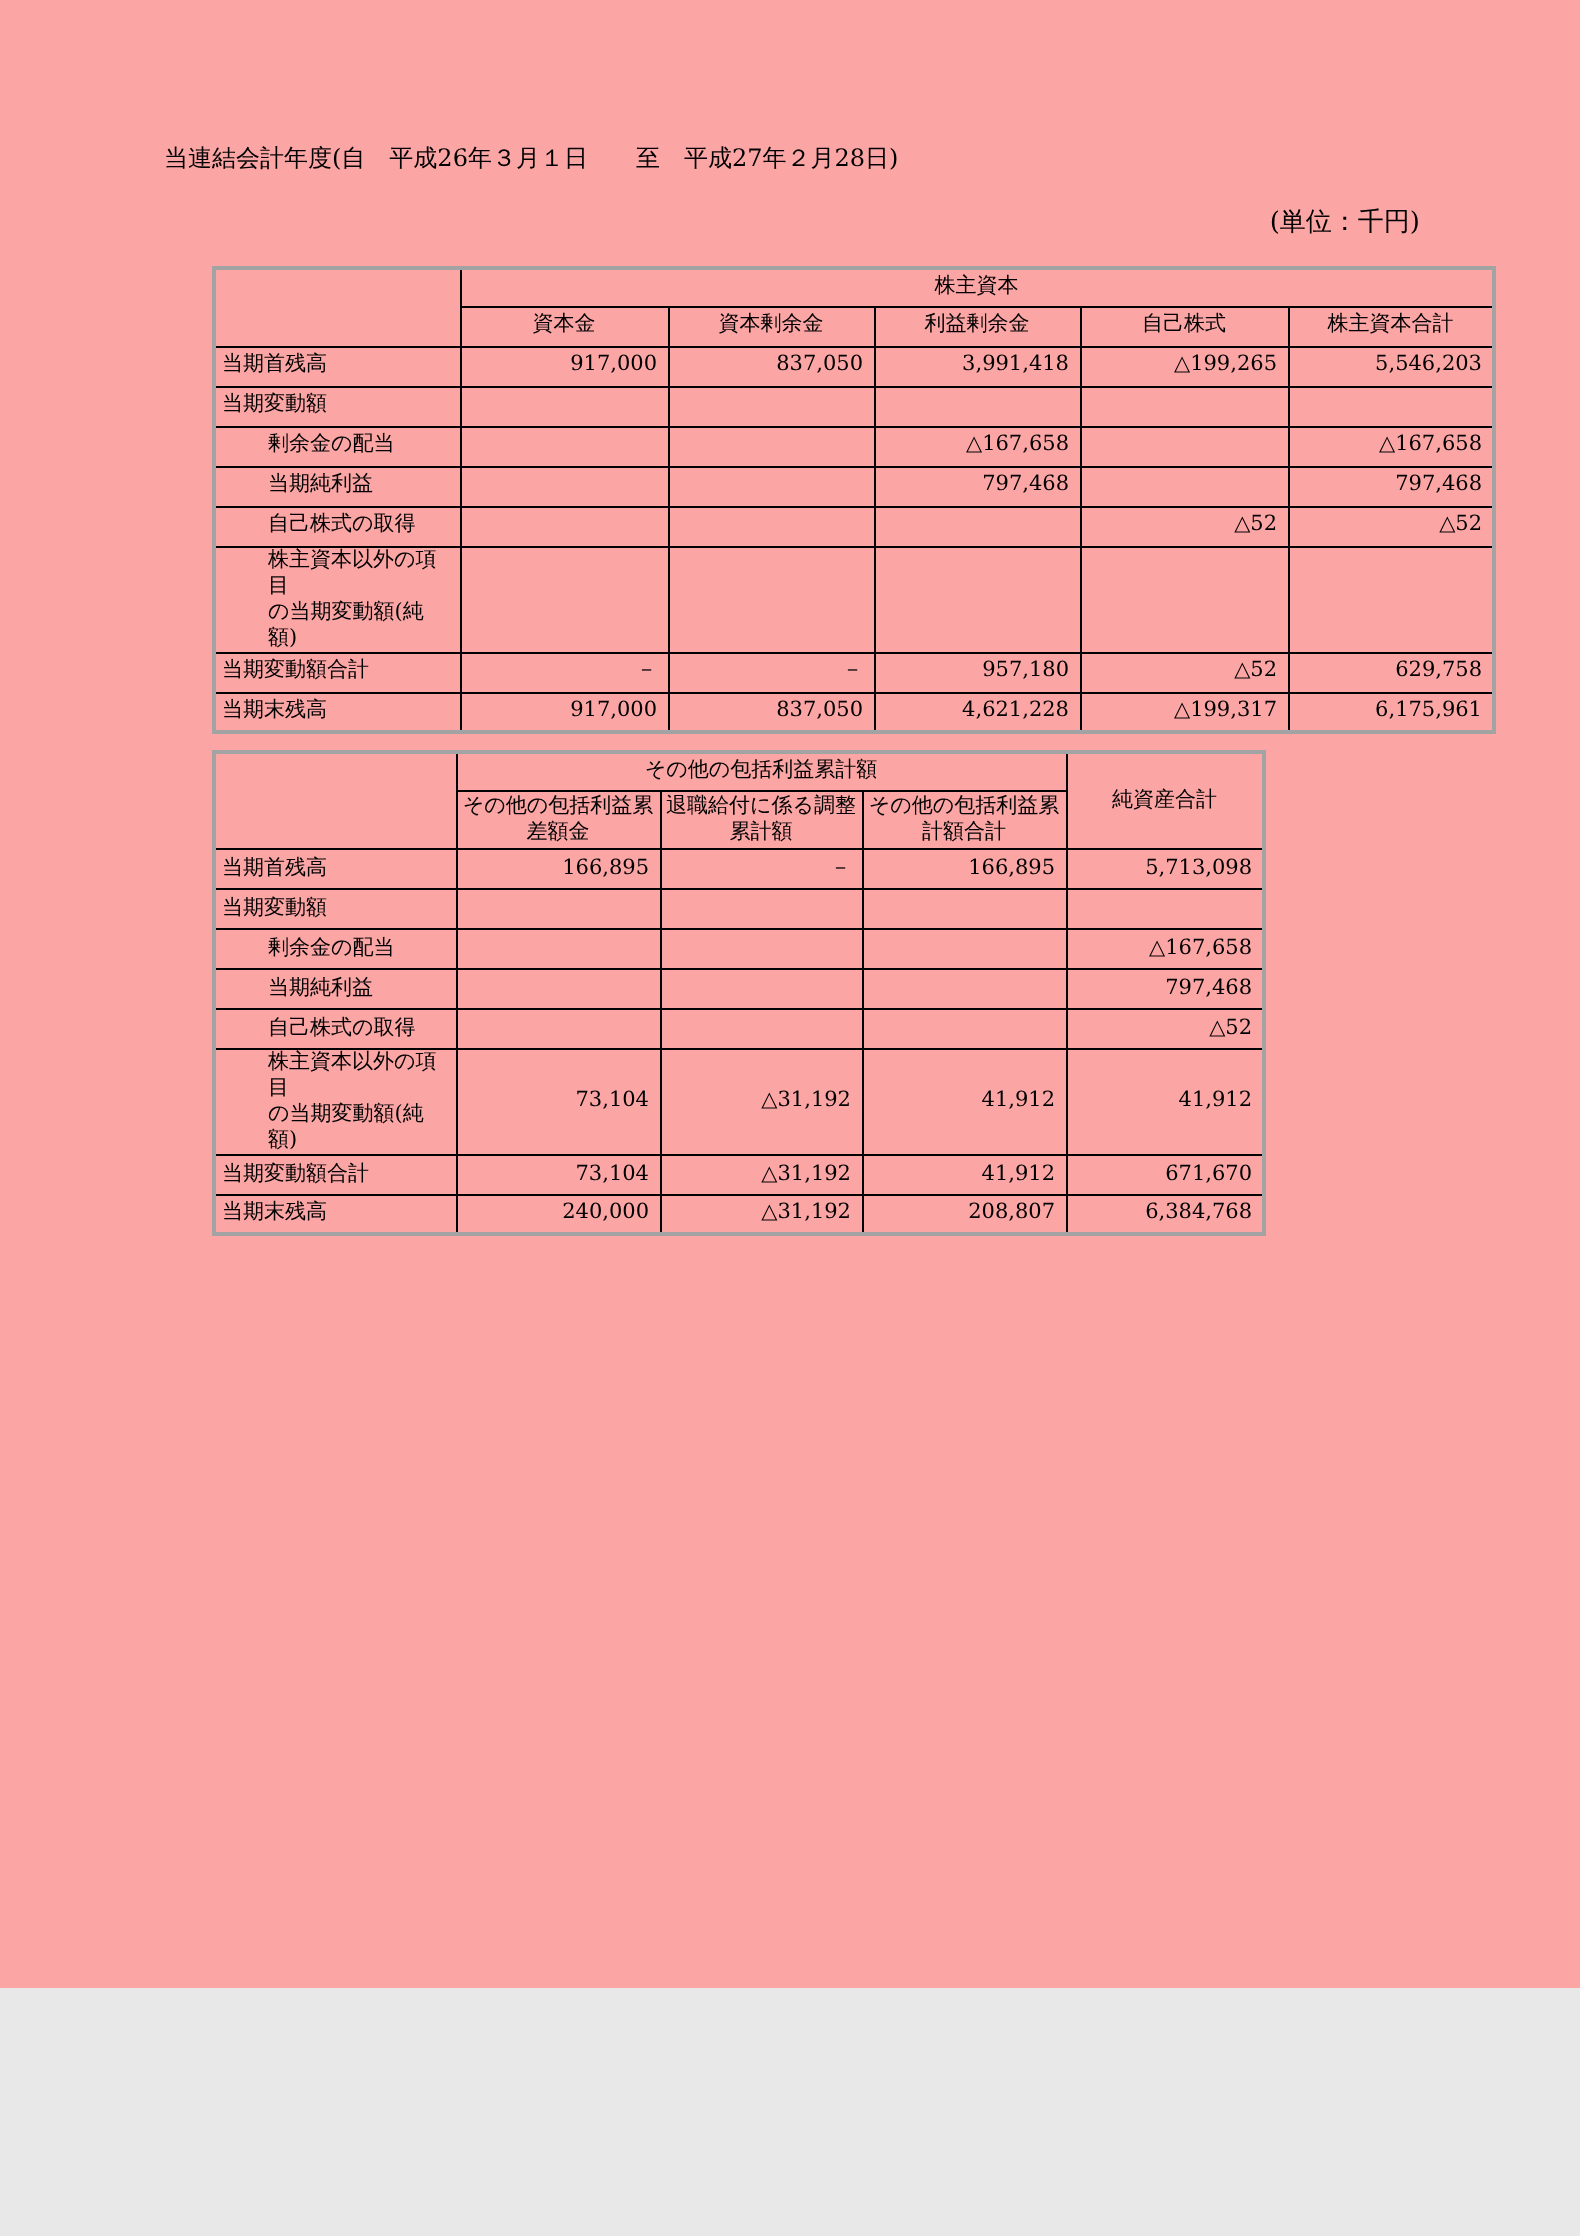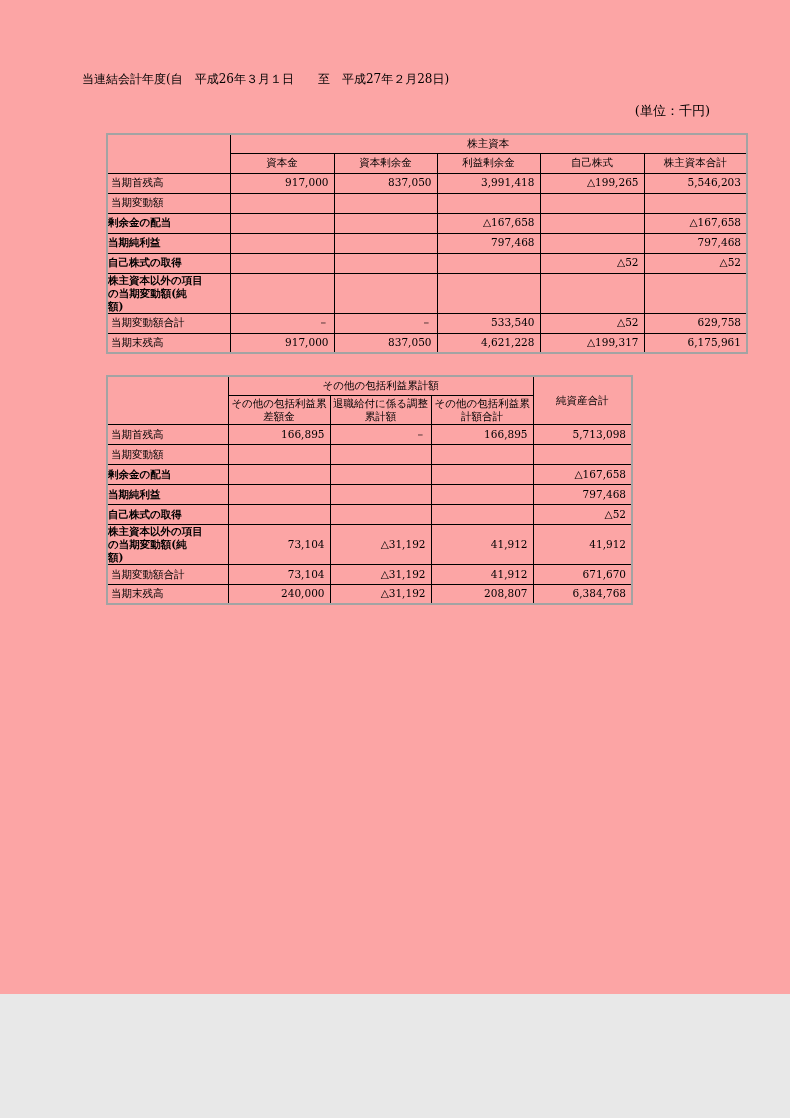--- a/index.html
+++ b/index.html
@@ -34,21 +34,21 @@
     padding:0;vertical-align:middle;line-height:1.25;
     overflow:hidden;
   }
   .fin th{text-align:center;white-space:pre-line;padding:1px 2px;}
   tr.hdr1{height:19px;}
   #t1 tr.hdr2{height:20px;}
   #t2 tr.hdr2{height:28px;}
   .fin tbody tr{height:20px;}
   .fin tbody tr.tall{height:40px;}
   td.lab{text-align:left;padding-left:3px;padding-right:3px;white-space:pre-line;}
-  td.lab.ind{padding-left:0;font-weight:bold;}
+  td.lab.ind{padding-left:26px;}
   tr.tall td.lab{line-height:13px;}
   td.num{text-align:right;padding-right:5px;}
   .footer{
     position:absolute;left:0;top:1050px;width:790px;
     text-align:center;font-size:17px;white-space:pre;
   }
 </style>
 </head>
 <body>
 
@@ -127,21 +127,21 @@
         <td class="num"></td>
         <td class="num"></td>
         <td class="num"></td>
         <td class="num"></td>
         <td class="num"></td>
       </tr>
       <tr>
         <td class="lab">当期変動額合計</td>
         <td class="num">－</td>
         <td class="num">－</td>
-        <td class="num">533,540</td>
+        <td class="num">957,180</td>
         <td class="num">△52</td>
         <td class="num">629,758</td>
       </tr>
       <tr>
         <td class="lab">当期末残高</td>
         <td class="num">917,000</td>
         <td class="num">837,050</td>
         <td class="num">4,621,228</td>
         <td class="num">△199,317</td>
         <td class="num">6,175,961</td>

